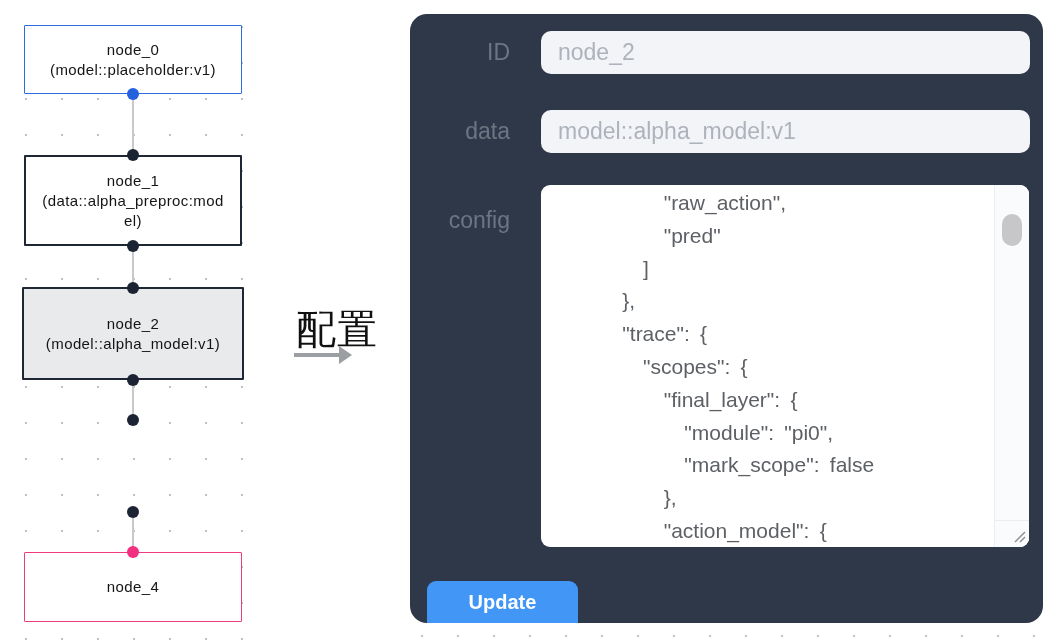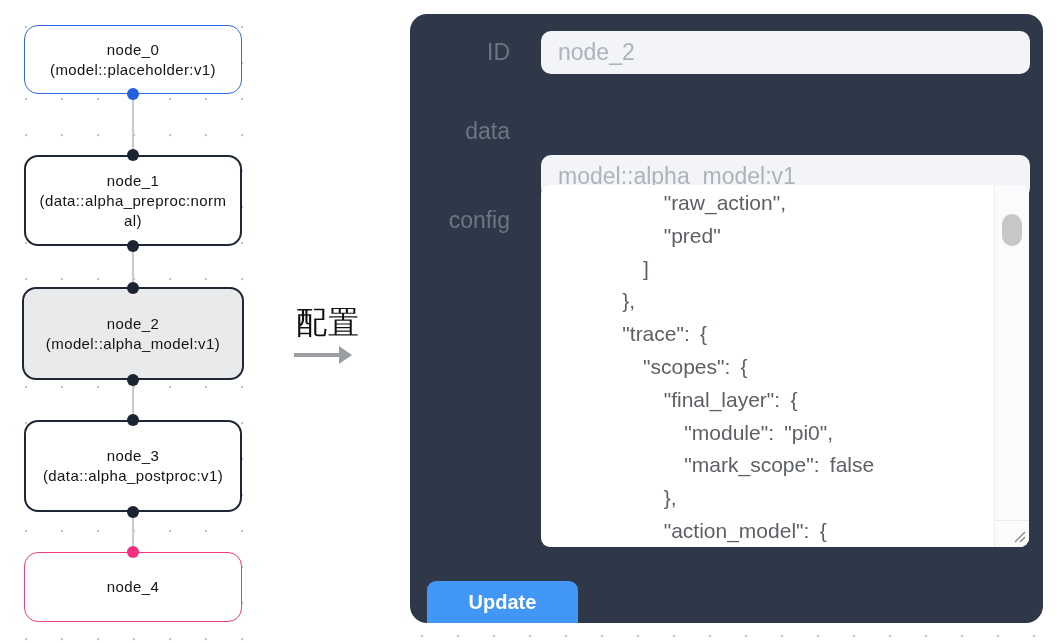--- a/index.html
+++ b/index.html
@@ -12,21 +12,21 @@
     position:absolute; top:0; height:643px;
     background-image: radial-gradient(circle, #bec3c9 1.2px, rgba(0,0,0,0) 1.6px);
     background-size: 36px 36px;
   }
   .canvas-left  { left:0;   width:262px; background-position: 8px 9px; }
   .canvas-right { left:396px; width:666px; background-position: 8px 6px; }
 
   
   .node {
     position:absolute; left:24px; width:218px;
-    background:#ffffff; border:2px solid #1f2735; border-radius:14px;
+    background:#ffffff; border:2px solid #1f2735; border-radius:1px;
     display:flex; flex-direction:column; justify-content:center; align-items:center;
     text-align:center; padding:2px 12px; z-index:3;
   }
   .node-title, .node-subtitle {
     font-size:15px; line-height:20px; color:#141414; letter-spacing:.4px;
     word-break:break-all; width:100%;
   }
   .n0 { top:25px;  height:69px; border-color:#2d6be0; border-width:1.5px; }
   .n1 { top:155px; height:91px;align-items:flex-end; }
   .n2 { top:287px; height:93px; left:22px; width:222px; border-width:2.5px; background:#e9eaec; }
@@ -41,42 +41,42 @@
   .e3 { top:512px; height:40px; }
   .port { position:absolute; left:127px; width:12px; height:12px; border-radius:50%;
           background:#1c2433; z-index:4; }
   .p-out0 { top:88px;  background:#2561dd; }
   .p-in1  { top:149px; } .p-out1 { top:240px; }
   .p-in2  { top:282px; } .p-out2 { top:374px; }
   .p-in3  { top:414px; } .p-out3 { top:506px; }
   .p-in4  { top:546px; background:#f22f80; }
 
   
-  .anno-label { position:absolute; left:296px; top:302px; font-size:31px; color:#111;
+  .anno-label { position:absolute; left:296px; top:302px; font-size:40px; color:#111;
                 z-index:5; letter-spacing:1px; }
   .anno-arrow { position:absolute; left:294px; top:345px; width:58px; height:20px; z-index:5; }
   .anno-arrow .shaft { position:absolute; left:0; top:8px; width:45px; height:4px; background:#9b9ea2; }
   .anno-arrow .head  { position:absolute; left:45px; top:1px; width:0; height:0;
                        border-top:9px solid transparent; border-bottom:9px solid transparent;
                        border-left:13px solid #9b9ea2; }
 
   
   .panel { position:absolute; left:410px; top:14px; width:633px; height:609px;
            background:#2e3849; border-radius:17px; overflow:hidden; z-index:6; }
   .field-label { position:absolute; left:0; width:100px; text-align:right;
                  color:#6d7582; font-size:23px; }
   .lbl-id     { top:17px;  height:43px; line-height:43px; }
   .lbl-type   { top:96px;  height:43px; line-height:43px; }
   .lbl-config { top:181px;margin-top:12px; }
   .text-input { position:absolute; left:131px; width:489px; height:43px;
                 background:#f2f4f8; border:none; outline:none; border-radius:10px;
                 font-family:"Liberation Sans","DejaVu Sans",sans-serif;
                 font-size:23px; color:#aeb3bb; padding:0 17px; }
   .inp-id   { top:17px; }
-  .inp-type { top:96px;margin-top:45px; }
+  .inp-type { top:96px; }
 
   .config-box { position:absolute; left:131px; top:171px; width:488px; height:362px;
                 background:#ffffff; border-radius:9px; overflow:hidden; }
   .config-box pre { margin:0; padding:2px 40px 0 40px;
                     font-family:"Liberation Sans","DejaVu Sans",sans-serif;
                     font-size:21px; line-height:32.8px; color:#5d6166;
                     white-space:pre; word-spacing:4.5px; }
   .sb-track { position:absolute; right:0; top:0; width:35px; height:362px;
               background:#fafbfc; border-left:1px solid #ebedef; }
   .sb-thumb { position:absolute; left:7px; top:29px; width:20px; height:32px;
@@ -103,29 +103,25 @@
   <div class="edge e1"></div>
   <div class="edge e2"></div>
   <div class="edge e3"></div>
 
   <div class="node n0">
     <div class="node-title">node_0</div>
     <div class="node-subtitle">(model::placeholder:v1)</div>
   </div>
   <div class="node n1">
     <div class="node-title">node_1</div>
-    <div class="node-subtitle">(data::alpha_preproc:normal)</div>
+    <div class="node-subtitle">(data::alpha_preproc:model)</div>
   </div>
   <div class="node n2">
     <div class="node-title">node_2</div>
     <div class="node-subtitle">(model::alpha_model:v1)</div>
-  </div>
-  <div class="node n3">
-    <div class="node-title">node_3</div>
-    <div class="node-subtitle">(data::alpha_postproc:v1)</div>
   </div>
   <div class="node n4">
     <div class="node-title">node_4</div>
   </div>
 
   <span class="port p-out0"></span>
   <span class="port p-in1"></span>
   <span class="port p-out1"></span>
   <span class="port p-in2"></span>
   <span class="port p-out2"></span>

